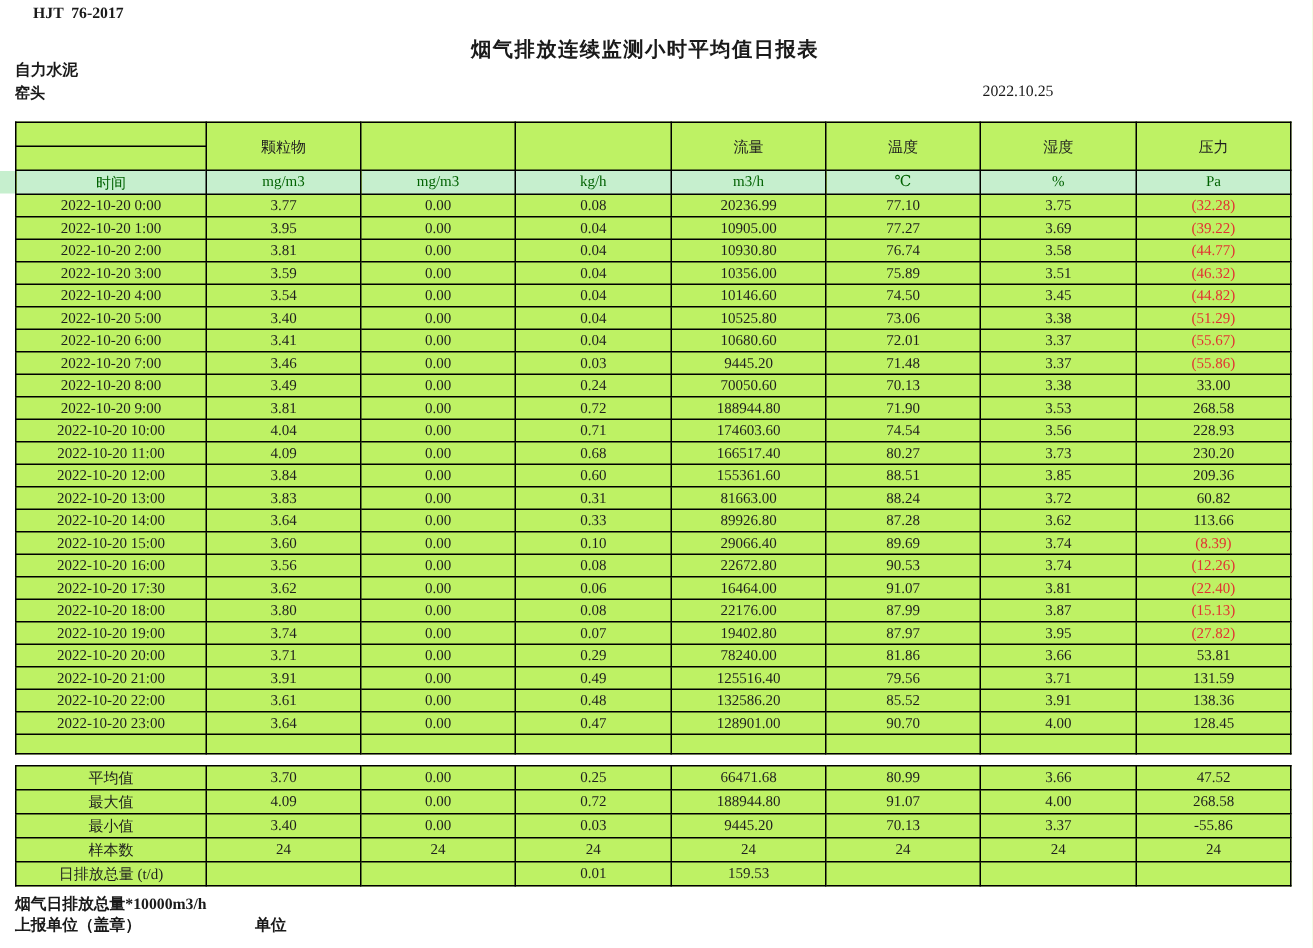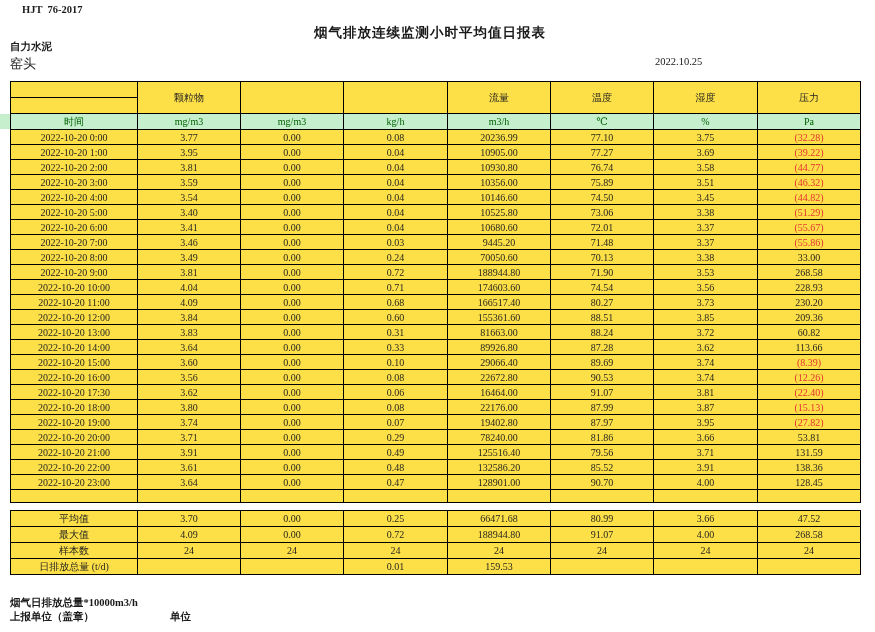--- a/index.html
+++ b/index.html
@@ -4,25 +4,25 @@
 <style>
   html,body{margin:0;padding:0;background:#fff;}
   #page{
     position:relative;width:875px;height:632px;background:#ffffff;
     font-family:"Liberation Serif","DejaVu Serif",serif;color:#1a1a1a;overflow:hidden;
   }
   .abs{position:absolute;}
   #standard{left:10px;top:4px;font-size:10.5px;font-weight:bold;white-space:pre;margin-left:12px;}
   #title{left:0;top:24px;width:860px;text-align:center;font-size:13.5px;font-weight:bold;letter-spacing:1px;}
   #company{left:10px;top:40px;font-size:10.5px;font-weight:bold;font-family:Liberation Mono, monospace;}
-  #source{left:10px;top:55px;font-size:13px;font-weight:normal;}
+  #source{left:10px;top:55px;font-size:10px;font-weight:bold;}
   #date{left:655px;top:56px;font-size:10.5px;}
   #green-strip{left:0;top:114px;width:11px;height:15px;background:#c6efce;}
 
-  table{border-collapse:collapse;table-layout:fixed;background:#fde047;padding-left:16px;}
+  table{border-collapse:collapse;table-layout:fixed;background:#bef264;padding-left:16px;}
   #main-table{left:10px;top:81px;}
   #summary-table{left:10px;top:510px;}
   th,td{
     border:1px solid #000;font-weight:normal;text-align:center;vertical-align:middle;
     font-size:10px;padding:0;overflow:hidden;white-space:pre;color:#1f1f1f;
   }
   #main-table thead tr.h16 th{height:15px;}
   #main-table thead tr.unitrow th{height:15px;background:#c6efce;color:#006100;}
   #main-table tbody td{height:14px;}
   #main-table tfoot td{height:12px;}
@@ -363,20 +363,30 @@
           <td>最大值</td>
           <td>4.09</td>
           <td>0.00</td>
           <td>0.72</td>
           <td>188944.80</td>
           <td>91.07</td>
           <td>4.00</td>
           <td>268.58</td>
         </tr>
         <tr>
+          <td>最小值</td>
+          <td>3.40</td>
+          <td>0.00</td>
+          <td>0.03</td>
+          <td>9445.20</td>
+          <td>70.13</td>
+          <td>3.37</td>
+          <td>-55.86</td>
+        </tr>
+        <tr>
           <td>样本数</td>
           <td>24</td>
           <td>24</td>
           <td>24</td>
           <td>24</td>
           <td>24</td>
           <td>24</td>
           <td>24</td>
         </tr>
         <tr>

